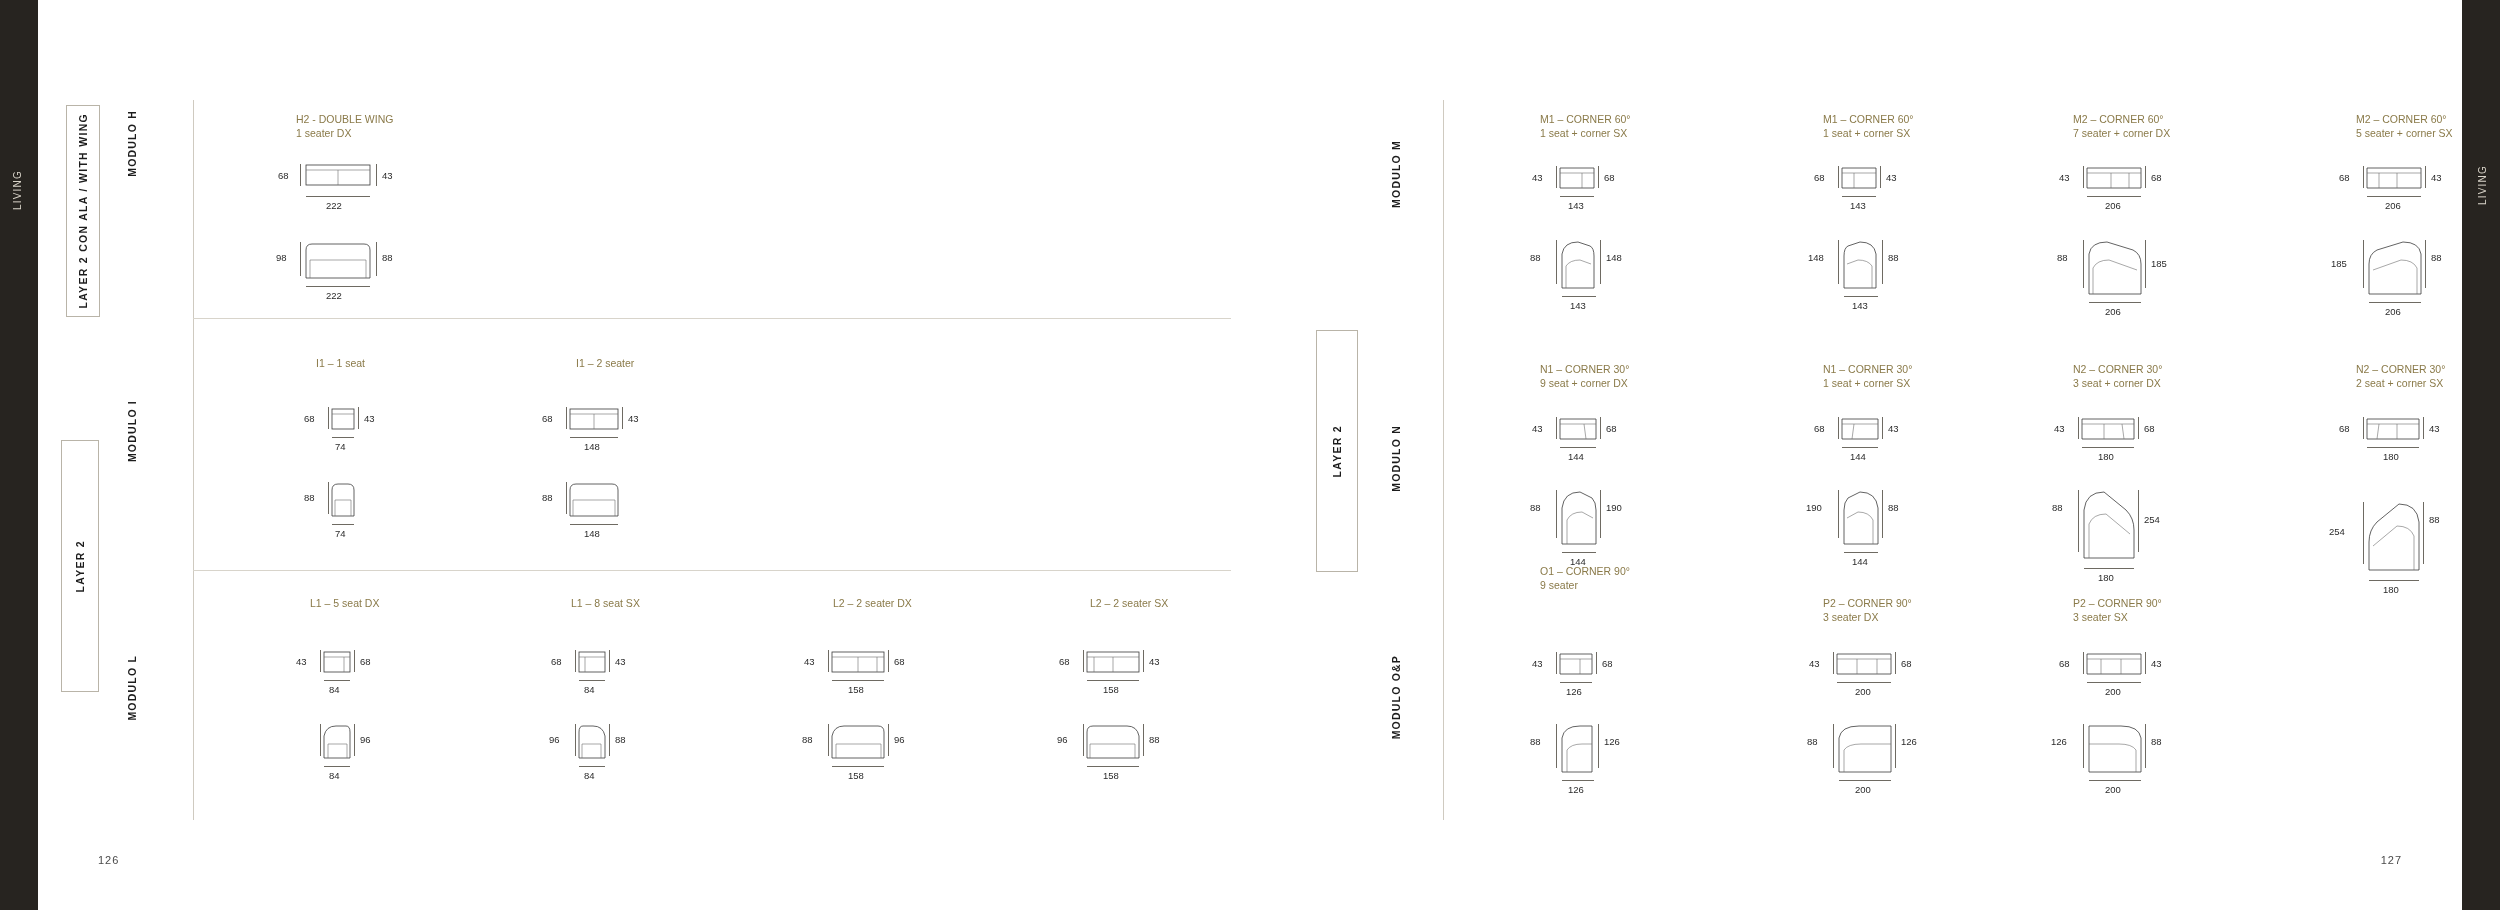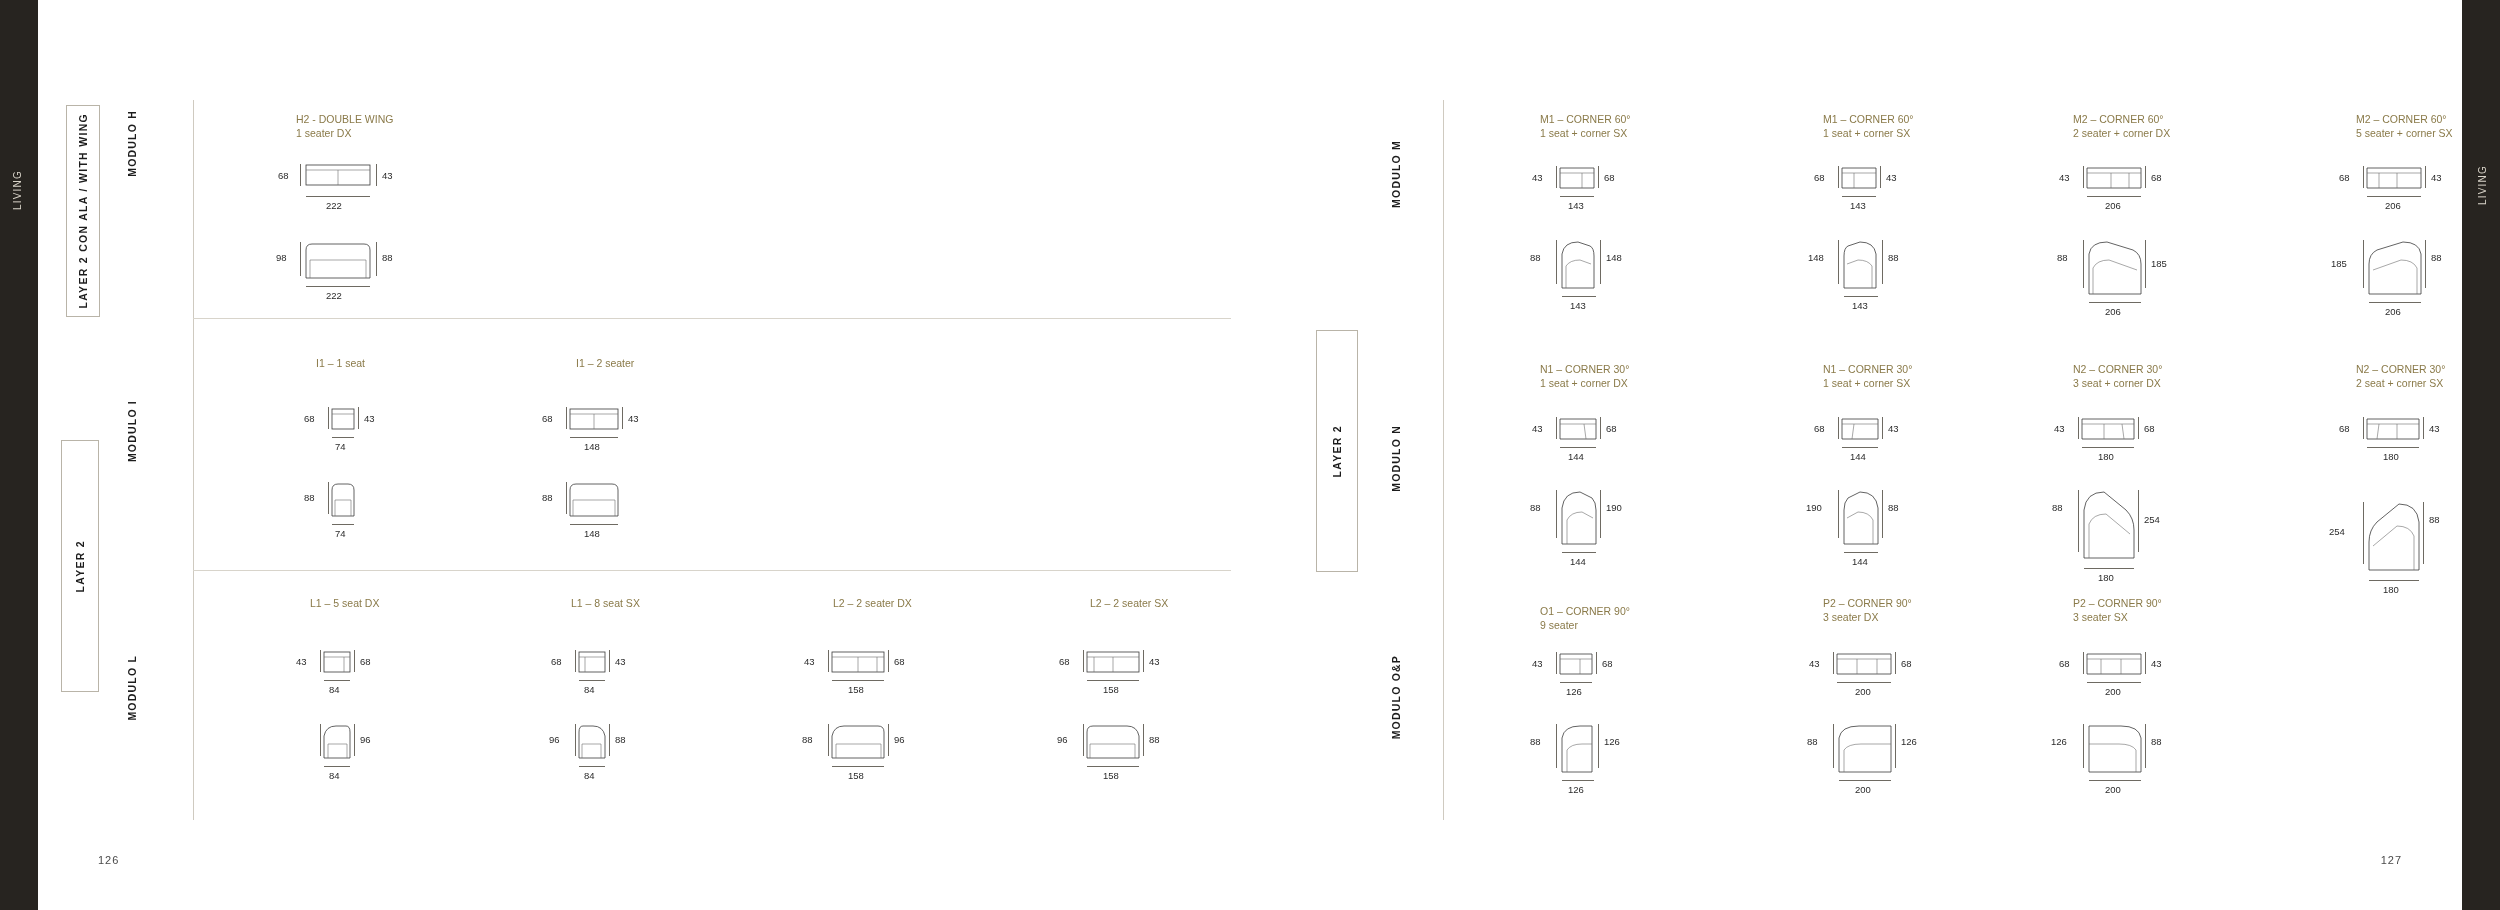--- a/index.html
+++ b/index.html
@@ -361,21 +361,21 @@
         <path d="M34 50 L34 28 Q30 22 20 22 L9 26" fill="none" stroke="#6d6d6d" stroke-width="0.6"></path>
       </svg>
       <div class="tick" style="left:44px;top:2px;width:1px;height:44px;"></div>
       <div class="dim" style="left:50px;top:14px;">88</div>
       <div class="tick" style="left:6px;top:58px;width:34px;height:1px;"></div>
       <div class="dim" style="left:14px;top:62px;">143</div>
     </div>
 
     <div class="grp-title" style="left:2035px;top:112px;">
       <div>M2 – CORNER 60°</div>
-      <div class="t2">2 seater + corner DX</div>
+      <div class="t2">7 seater + corner DX</div>
     </div>
     <div class="item" style="left:2045px;top:164px;">
       <div class="dim" style="left:-24px;top:8px;">43</div>
       <div class="tick" style="left:0px;top:2px;width:1px;height:22px;"></div>
       <svg width="62" height="28">
         <path d="M4 4 L58 4 L58 24 L4 24 Z" fill="#ffffff" stroke="#3b3b3b" stroke-width="0.8"></path>
         <line x1="4" y1="9" x2="58" y2="9" stroke="#6d6d6d" stroke-width="0.6"></line>
         <line x1="28" y1="9" x2="28" y2="24" stroke="#6d6d6d" stroke-width="0.6"></line>
         <line x1="46" y1="9" x2="46" y2="24" stroke="#6d6d6d" stroke-width="0.6"></line>
       </svg>
@@ -423,21 +423,21 @@
         <path d="M54 56 L54 30 Q50 22 38 22 L10 32" fill="none" stroke="#6d6d6d" stroke-width="0.6"></path>
       </svg>
       <div class="tick" style="left:62px;top:2px;width:1px;height:48px;"></div>
       <div class="dim" style="left:68px;top:14px;">88</div>
       <div class="tick" style="left:6px;top:64px;width:52px;height:1px;"></div>
       <div class="dim" style="left:22px;top:68px;">206</div>
     </div>
 
     <div class="grp-title" style="left:1502px;top:362px;">
       <div>N1 – CORNER 30°</div>
-      <div class="t2">1 seat + corner DX</div>
+      <div class="t2">9 seat + corner DX</div>
     </div>
     <div class="item" style="left:1518px;top:415px;">
       <div class="dim" style="left:-24px;top:8px;">43</div>
       <div class="tick" style="left:0px;top:2px;width:1px;height:22px;"></div>
       <svg width="44" height="28">
         <path d="M4 4 L40 4 L40 24 L4 24 Z" fill="#ffffff" stroke="#3b3b3b" stroke-width="0.8"></path>
         <line x1="4" y1="9" x2="40" y2="9" stroke="#6d6d6d" stroke-width="0.6"></line>
         <line x1="28" y1="9" x2="30" y2="24" stroke="#6d6d6d" stroke-width="0.6"></line>
       </svg>
       <div class="tick" style="left:44px;top:2px;width:1px;height:22px;"></div>
@@ -543,21 +543,21 @@
       <svg width="60" height="72">
         <path d="M6 70 L6 42 Q6 30 14 22 L36 4 Q54 4 56 22 L56 70 Z" fill="#ffffff" stroke="#3b3b3b" stroke-width="0.8"></path>
         <path d="M51 70 L51 36 Q47 26 34 26 L10 46" fill="none" stroke="#6d6d6d" stroke-width="0.6"></path>
       </svg>
       <div class="tick" style="left:60px;top:2px;width:1px;height:62px;"></div>
       <div class="dim" style="left:66px;top:14px;">88</div>
       <div class="tick" style="left:6px;top:80px;width:50px;height:1px;"></div>
       <div class="dim" style="left:20px;top:84px;">180</div>
     </div>
 
-    <div class="grp-title" style="left:1502px;top:604px;">
+    <div class="grp-title" style="left:1502px;top:564px;">
       <div>O1 – CORNER 90°</div>
       <div class="t2">9 seater</div>
     </div>
     <div class="item" style="left:1518px;top:650px;">
       <div class="dim" style="left:-24px;top:8px;">43</div>
       <div class="tick" style="left:0px;top:2px;width:1px;height:22px;"></div>
       <svg width="40" height="28">
         <path d="M4 4 L36 4 L36 24 L4 24 Z" fill="#ffffff" stroke="#3b3b3b" stroke-width="0.8"></path>
         <line x1="4" y1="9" x2="36" y2="9" stroke="#6d6d6d" stroke-width="0.6"></line>
         <line x1="24" y1="9" x2="24" y2="24" stroke="#6d6d6d" stroke-width="0.6"></line>

